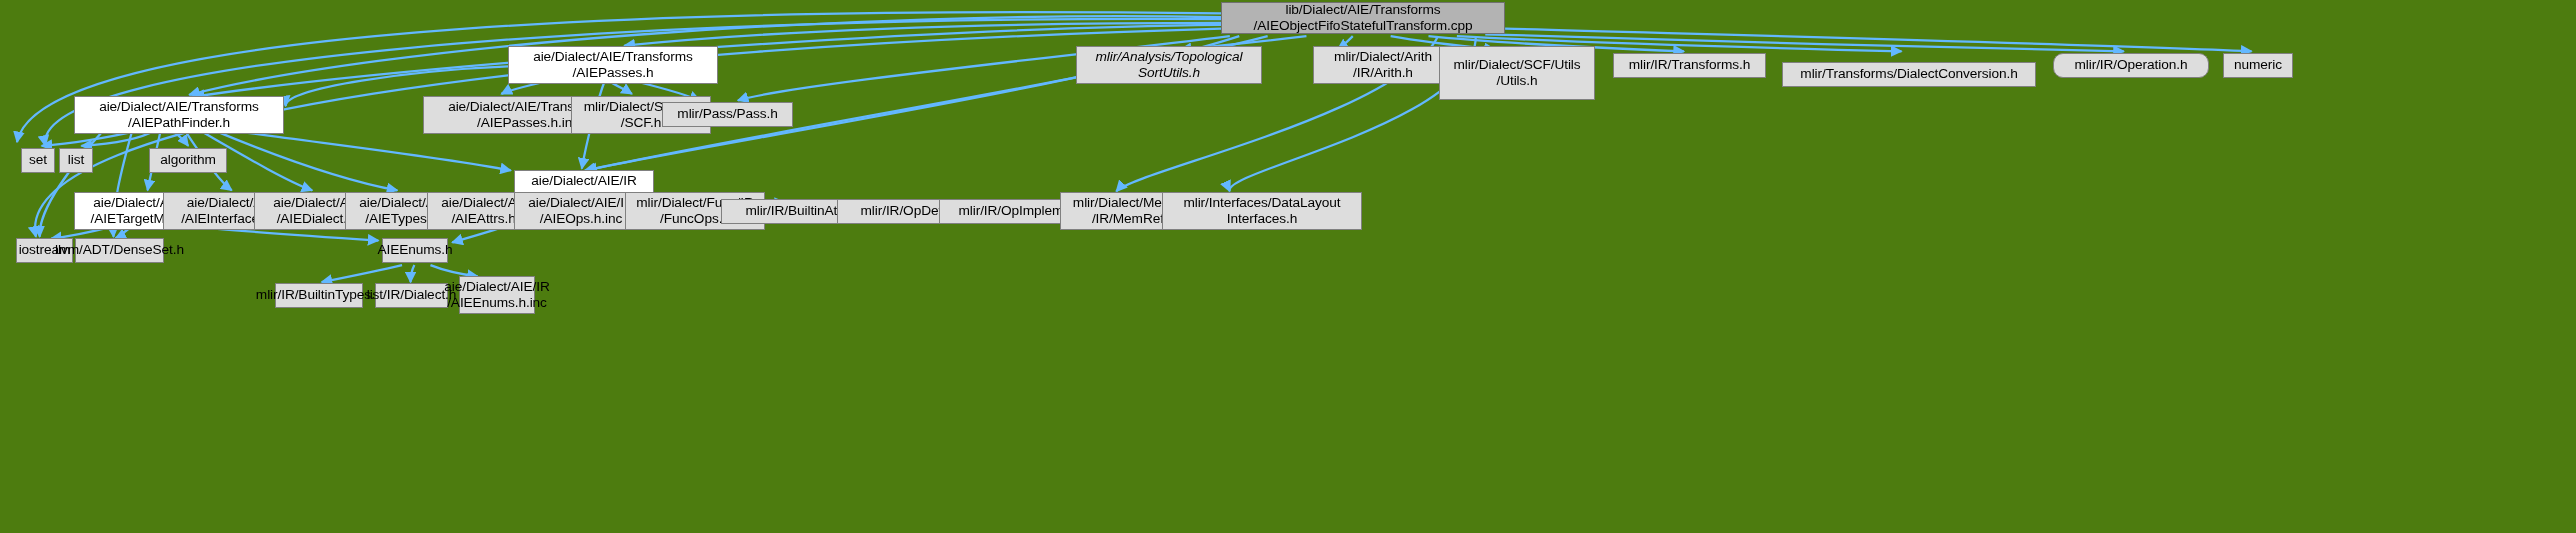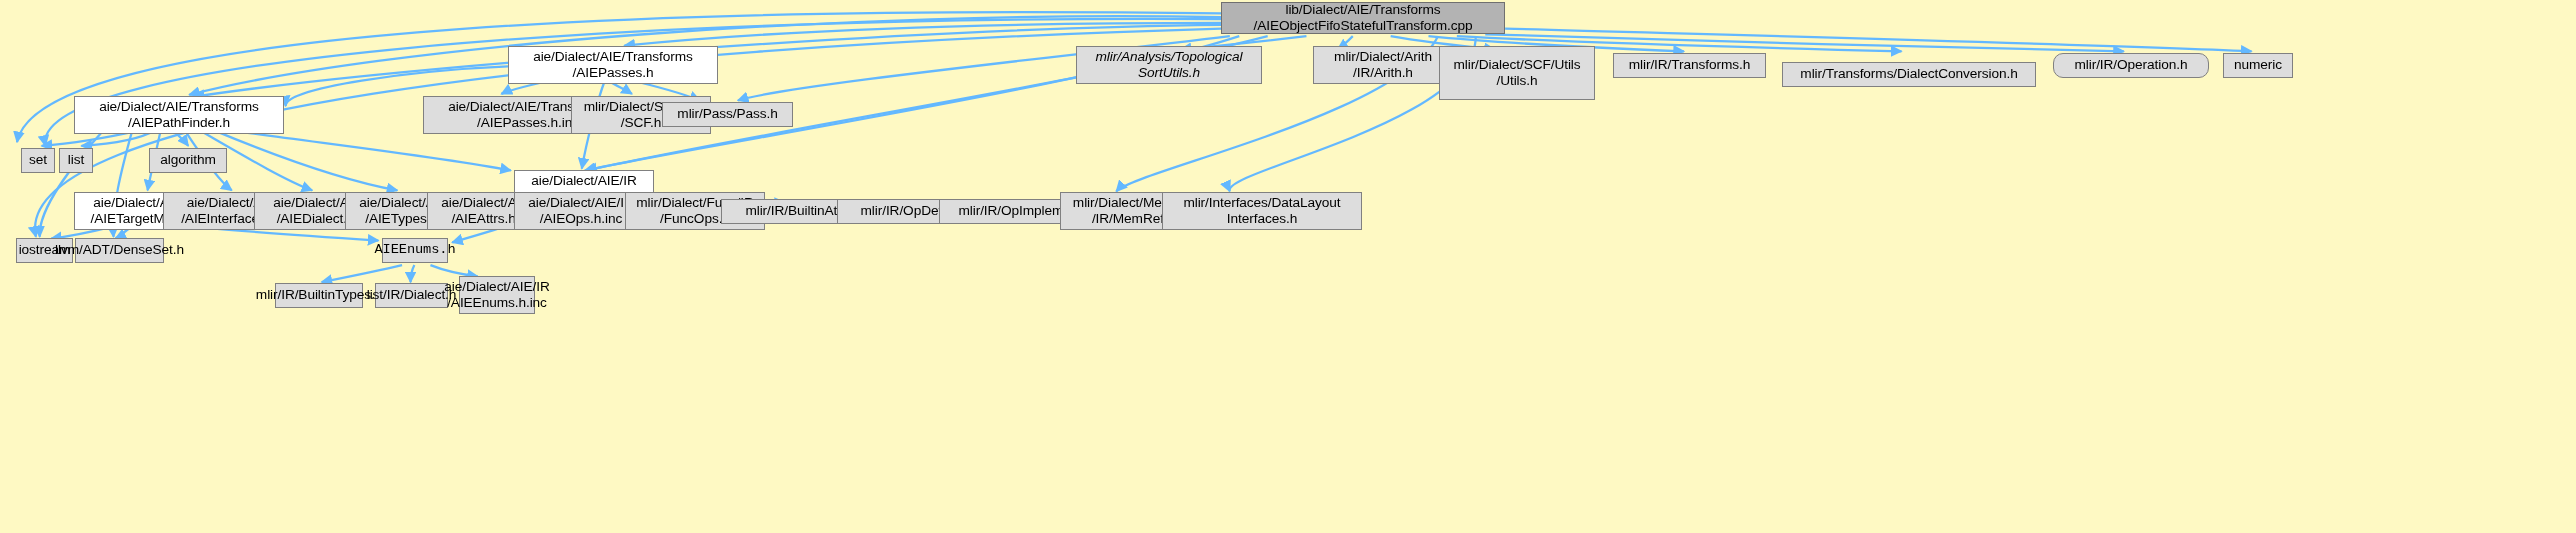--- a/index.html
+++ b/index.html
@@ -4,21 +4,21 @@
 <style>
   html, body {
     margin: 0;
     padding: 0;
     background: #000000;
   }
   #graph {
     position: relative;
     width: 2576px;
     height: 534px;
-    background: #fef9c3;
+    background: #4d7c0f;
     font-family: "Liberation Sans", sans-serif;
     overflow: hidden;
   }
   svg.edges {
     position: absolute;
     left: 0;
     top: 0;
     width: 2576px;
     height: 534px;
     pointer-events: none;
@@ -237,21 +237,21 @@
     <span class="ln">mlir/Interfaces/DataLayout</span>
     <span class="ln">Interfaces.h</span>
   </div>
 
   <div class="node" style="left:16px; top:238px; width:57px; height:24.6px;">
     <span class="ln">iostream</span>
   </div>
   <div class="node" style="left:75px; top:238px; width:89px; height:24.6px;">
     <span class="ln">llvm/ADT/DenseSet.h</span>
   </div>
-  <div class="node" style="left:382px; top:238px; width:66px; height:24.6px;font-family:Liberation Mono, monospace;">
+  <div class="node" style="left:382px; top:238px; width:66px; height:24.6px;">
     <span class="ln">AIEEnums.h</span>
   </div>
 
   <div class="node" style="left:275px; top:283px; width:88px; height:24.6px;">
     <span class="ln">mlir/IR/BuiltinTypes.h</span>
   </div>
   <div class="node" style="left:375px; top:283px; width:73px; height:24.6px;">
     <span class="ln">list/IR/Dialect.h</span>
   </div>
   <div class="node" style="left:459px; top:276px; width:76px; height:38px;">

